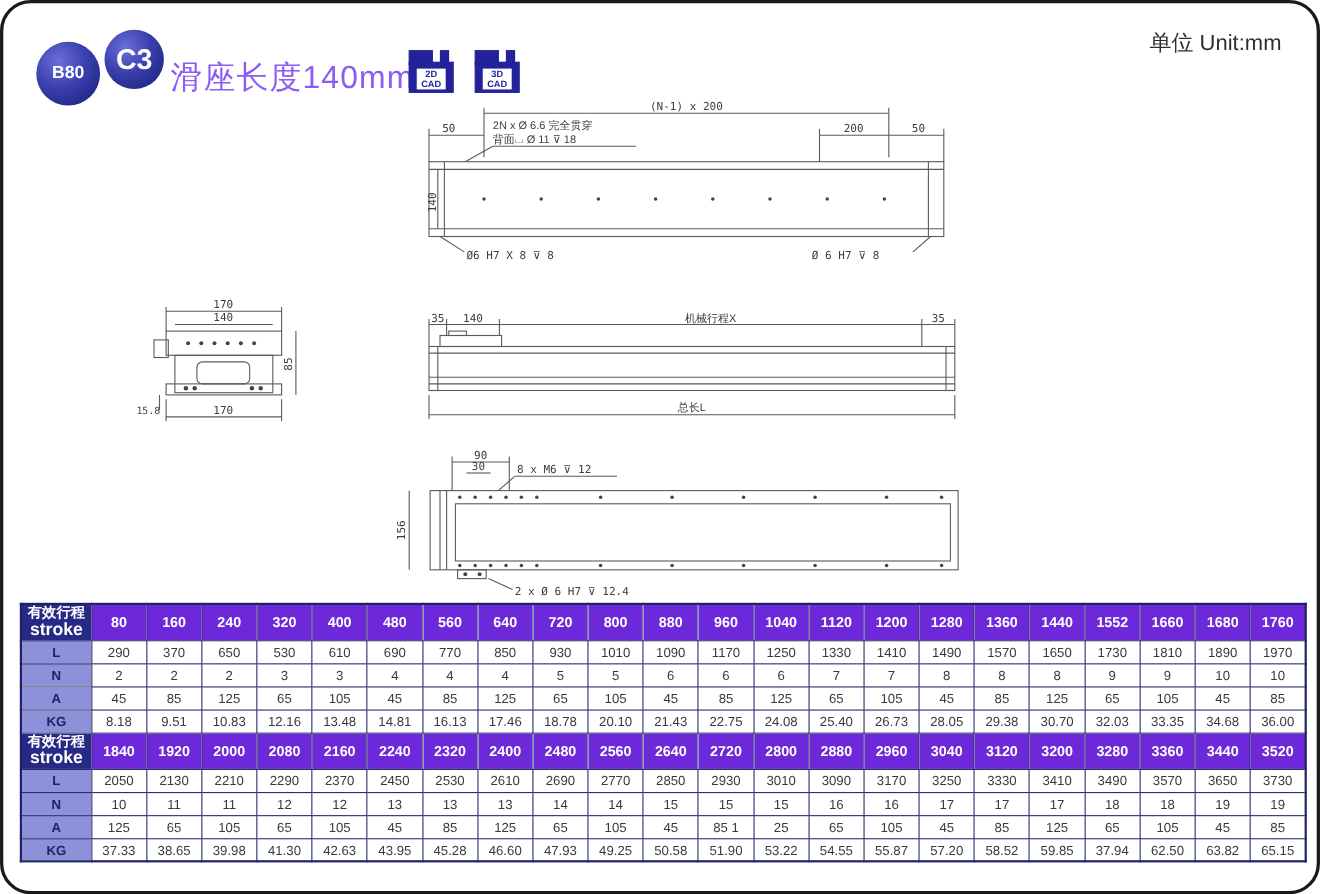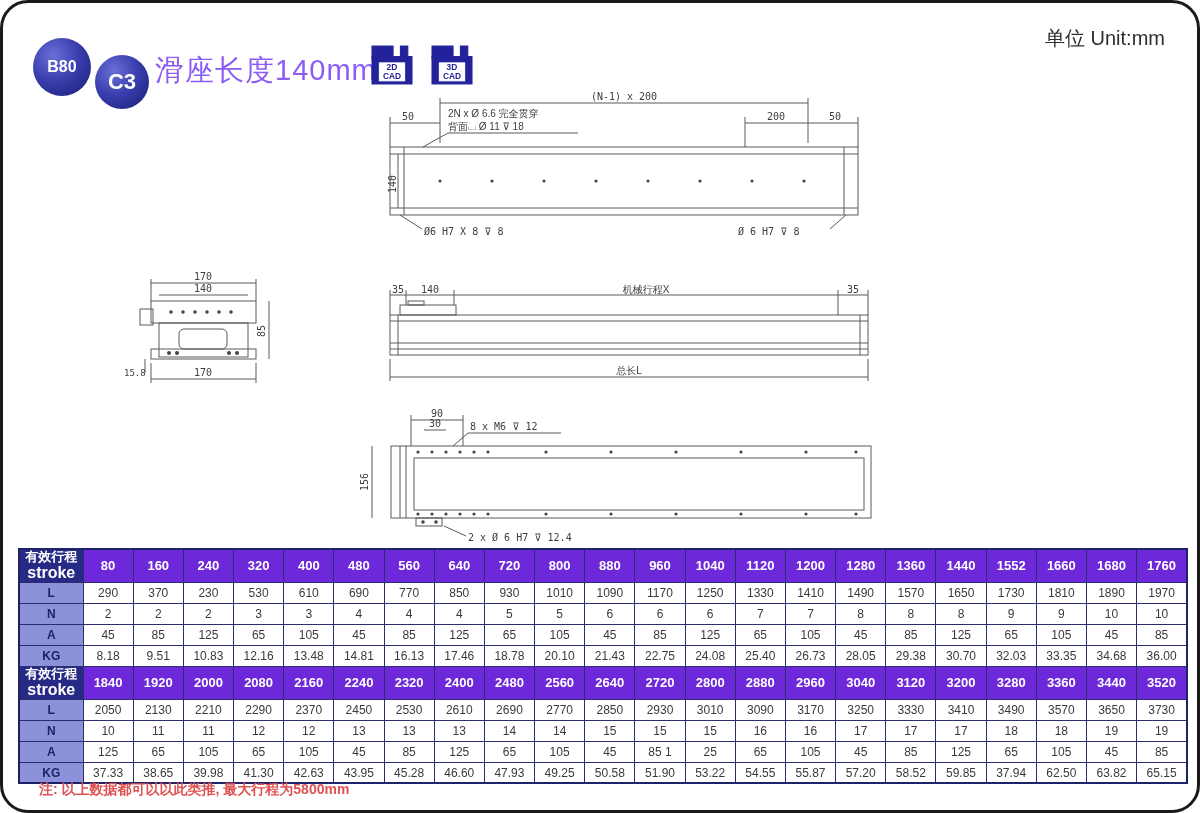--- a/index.html
+++ b/index.html
@@ -4,21 +4,21 @@
 <style>
   html,body{margin:0;padding:0;background:#fff;}
   body{font-family:"Liberation Sans", sans-serif;}
   #page{position:relative;width:1200px;height:813px;background:#fff;border:3px solid #1a1a1a;
         border-radius:28px;box-sizing:border-box;overflow:hidden;}
   
   .badge{position:absolute;border-radius:50%;color:#fff;font-weight:bold;display:flex;
          align-items:center;justify-content:center;
          background:radial-gradient(circle at 35% 30%, #6a70d8 0%, #3a3fae 45%, #171c74 100%);}
   #badge-b80{left:30px;top:35px;width:58px;height:58px;font-size:16px;}
-  #badge-c3{left:92px;top:52px;width:54px;height:54px;font-size:22px;}
+  #badge-c3{left:92px;top:24px;width:54px;height:54px;font-size:26px;}
   #page-title{position:absolute;left:152px;top:48px;font-size:29px;color:#8b5cf6;letter-spacing:1px;}
   .cad-icon{position:absolute;top:42px;width:46px;height:40px;cursor:pointer;}
   #cad-2d{left:366px;} #cad-3d{left:426px;}
   .cad-icon svg{width:100%;height:100%;}
   .cad-label{fill:#22229a;font-size:8px;font-weight:bold;text-anchor:middle;font-family:"Liberation Sans",sans-serif;}
   #unit-label{position:absolute;right:32px;top:22px;font-size:20px;color:#2e2e2e;}
   
   svg.draw{position:absolute;overflow:visible;}
   svg.draw line, svg.draw rect, svg.draw path, svg.draw polyline{stroke:#5a5a5a;fill:none;stroke-width:1;}
   svg.draw circle{fill:#444;stroke:none;}
@@ -269,21 +269,21 @@
           <th>1440</th>
           <th>1552</th>
           <th>1660</th>
           <th>1680</th>
           <th>1760</th>
         </tr>
         <tr class="data-row">
           <th class="lbl">L</th>
           <td>290</td>
           <td>370</td>
-          <td>230</td>
+          <td>650</td>
           <td>530</td>
           <td>610</td>
           <td>690</td>
           <td>770</td>
           <td>850</td>
           <td>930</td>
           <td>1010</td>
           <td>1090</td>
           <td>1170</td>
           <td>1250</td>
@@ -496,15 +496,14 @@
           <td>58.52</td>
           <td>59.85</td>
           <td>37.94</td>
           <td>62.50</td>
           <td>63.82</td>
           <td>65.15</td>
         </tr>
       </tbody>
   </table>
 
-  <div id="note">注: 以上数据都可以以此类推, 最大行程为5800mm</div>
 
 </div>
 
 </body></html>

